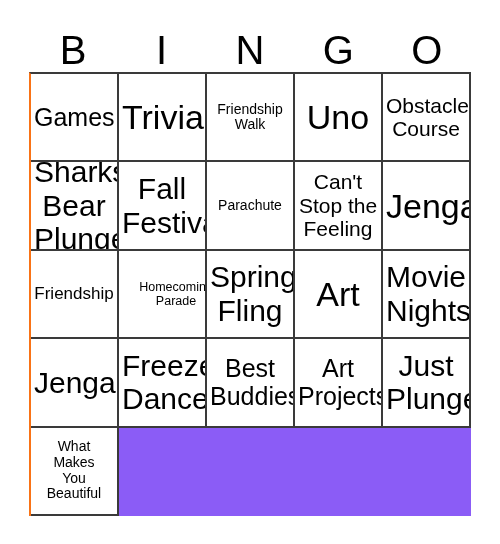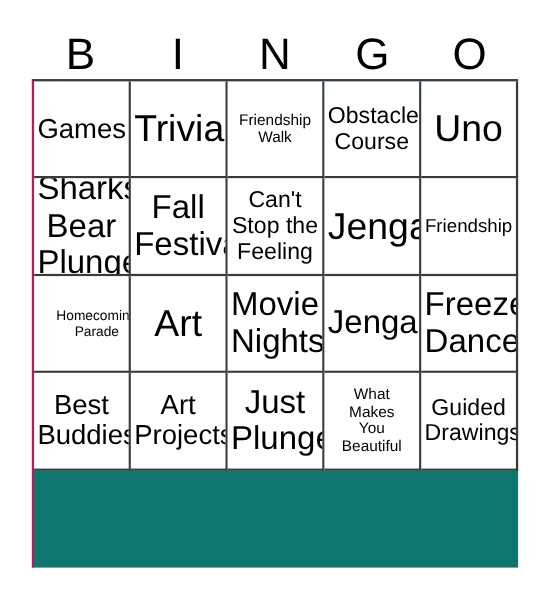--- a/index.html
+++ b/index.html
@@ -46,25 +46,25 @@
 
   
   #bingo-grid {
     position: absolute;
     left: 29px;
     top: 72px;
     width: 442px;
     height: 444px;
     box-sizing: border-box;
     border-top: 2px solid #3a3a3a;
-    border-left: 2px solid #be185d;
+    border-left: 2px solid #f97316;
     display: grid;
     grid-template-columns: repeat(5, 1fr);
     grid-template-rows: repeat(5, 1fr);
-    background: #0f766e;
+    background: #8b5cf6;
   }
 
   .bingo-cell {
     box-sizing: border-box;
     border-right: 2px solid #3a3a3a;
     border-bottom: 2px solid #3a3a3a;
     display: flex;
     align-items: center;
     justify-content: center;
     text-align: center;
@@ -108,50 +108,57 @@
       <div class="bingo-cell fs-lg">
         <span class="cell-text">Games</span>
       </div>
       <div class="bingo-cell fs-xxl">
         <span class="cell-text">Trivia</span>
       </div>
       <div class="bingo-cell fs-xs">
         <span class="cell-text">Friendship
 Walk</span>
       </div>
+      <div class="bingo-cell fs-xxl">
+        <span class="cell-text">Uno</span>
+      </div>
       <div class="bingo-cell fs-md">
         <span class="cell-text">Obstacle
 Course</span>
-      </div>
-      <div class="bingo-cell fs-xxl">
-        <span class="cell-text">Uno</span>
       </div>
       <div class="bingo-cell fs-xl">
         <span class="cell-text">Sharks
 Bear
 Plunge</span>
       </div>
       <div class="bingo-cell fs-xl">
         <span class="cell-text">Fall
 Festival</span>
+      </div>
+      <div class="bingo-cell fs-xs">
+        <span class="cell-text">Parachute</span>
       </div>
       <div class="bingo-cell fs-md">
         <span class="cell-text">Can't
 Stop the
 Feeling</span>
       </div>
       <div class="bingo-cell fs-xxl">
         <span class="cell-text">Jenga</span>
       </div>
       <div class="bingo-cell fs-sm">
         <span class="cell-text">Friendship</span>
       </div>
       <div class="bingo-cell fs-xxs">
         <span class="cell-text">Homecoming
 Parade</span>
+      </div>
+      <div class="bingo-cell fs-xl">
+        <span class="cell-text">Spring
+Fling</span>
       </div>
       <div class="bingo-cell fs-xxl">
         <span class="cell-text">Art</span>
       </div>
       <div class="bingo-cell fs-xl">
         <span class="cell-text">Movie
 Nights</span>
       </div>
       <div class="bingo-cell fs-xl">
         <span class="cell-text">Jenga</span>
@@ -171,19 +178,15 @@
       <div class="bingo-cell fs-xl">
         <span class="cell-text">Just
 Plunge</span>
       </div>
       <div class="bingo-cell fs-xs">
         <span class="cell-text">What
 Makes
 You
 Beautiful</span>
       </div>
-      <div class="bingo-cell fs-md">
-        <span class="cell-text">Guided
-Drawings</span>
-      </div>
     </div>
 
 </div>
 
 </body></html>

